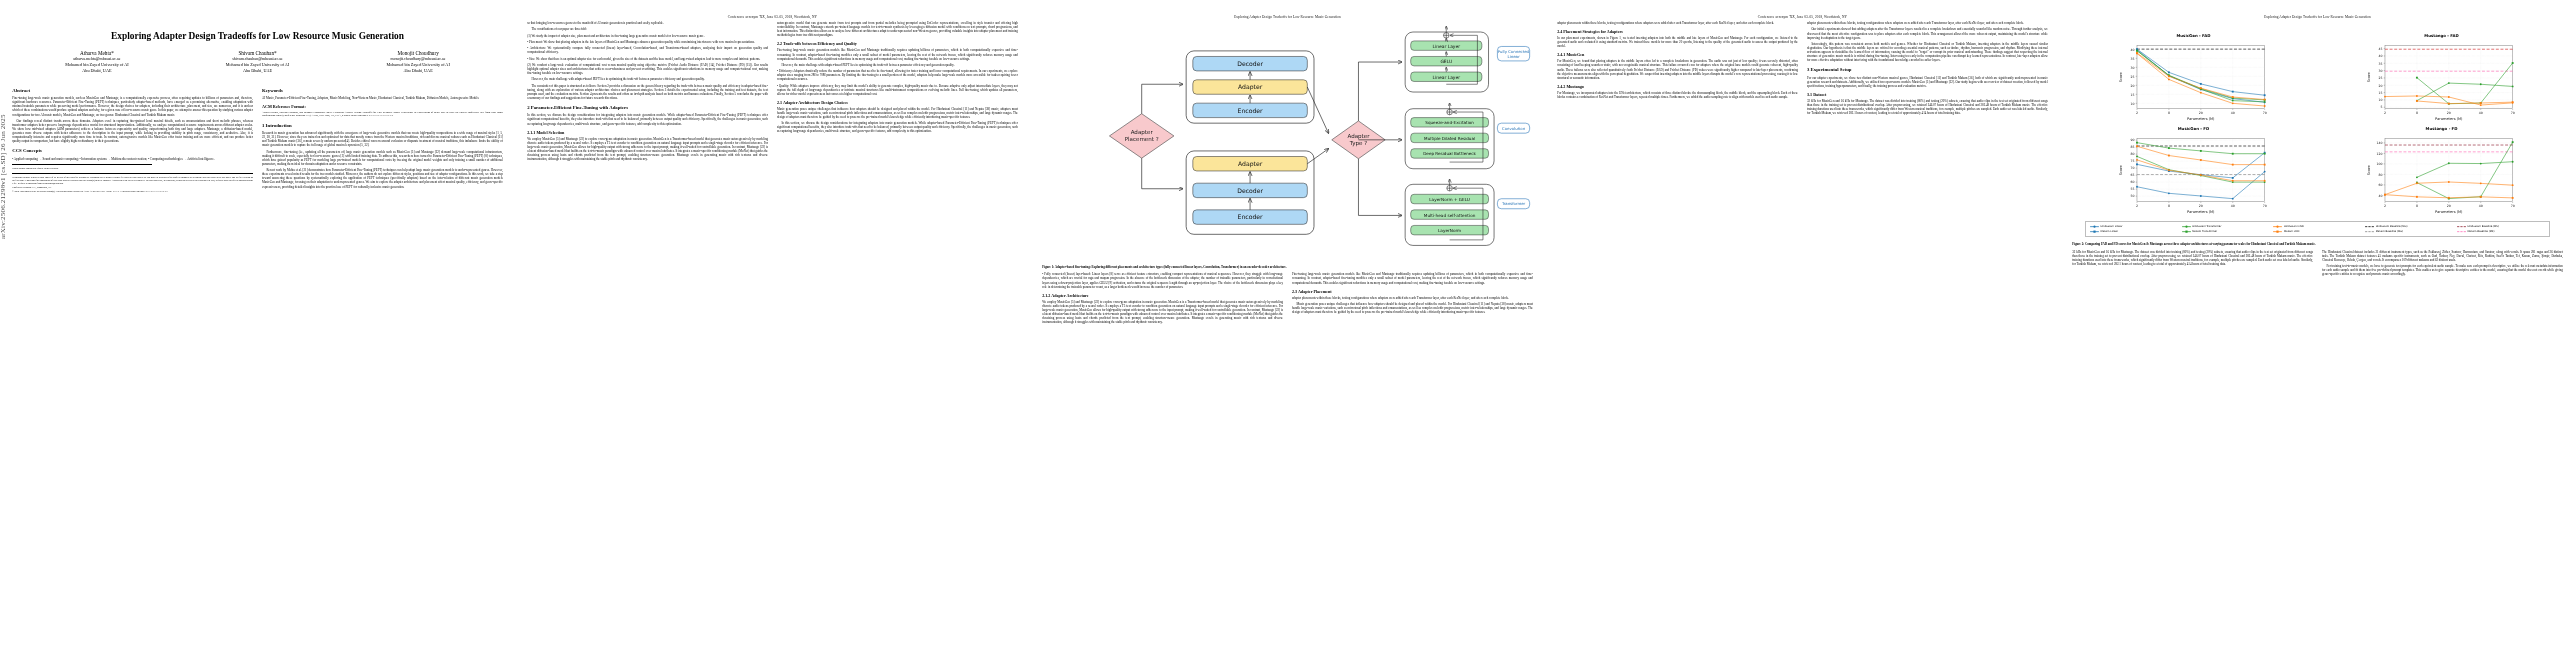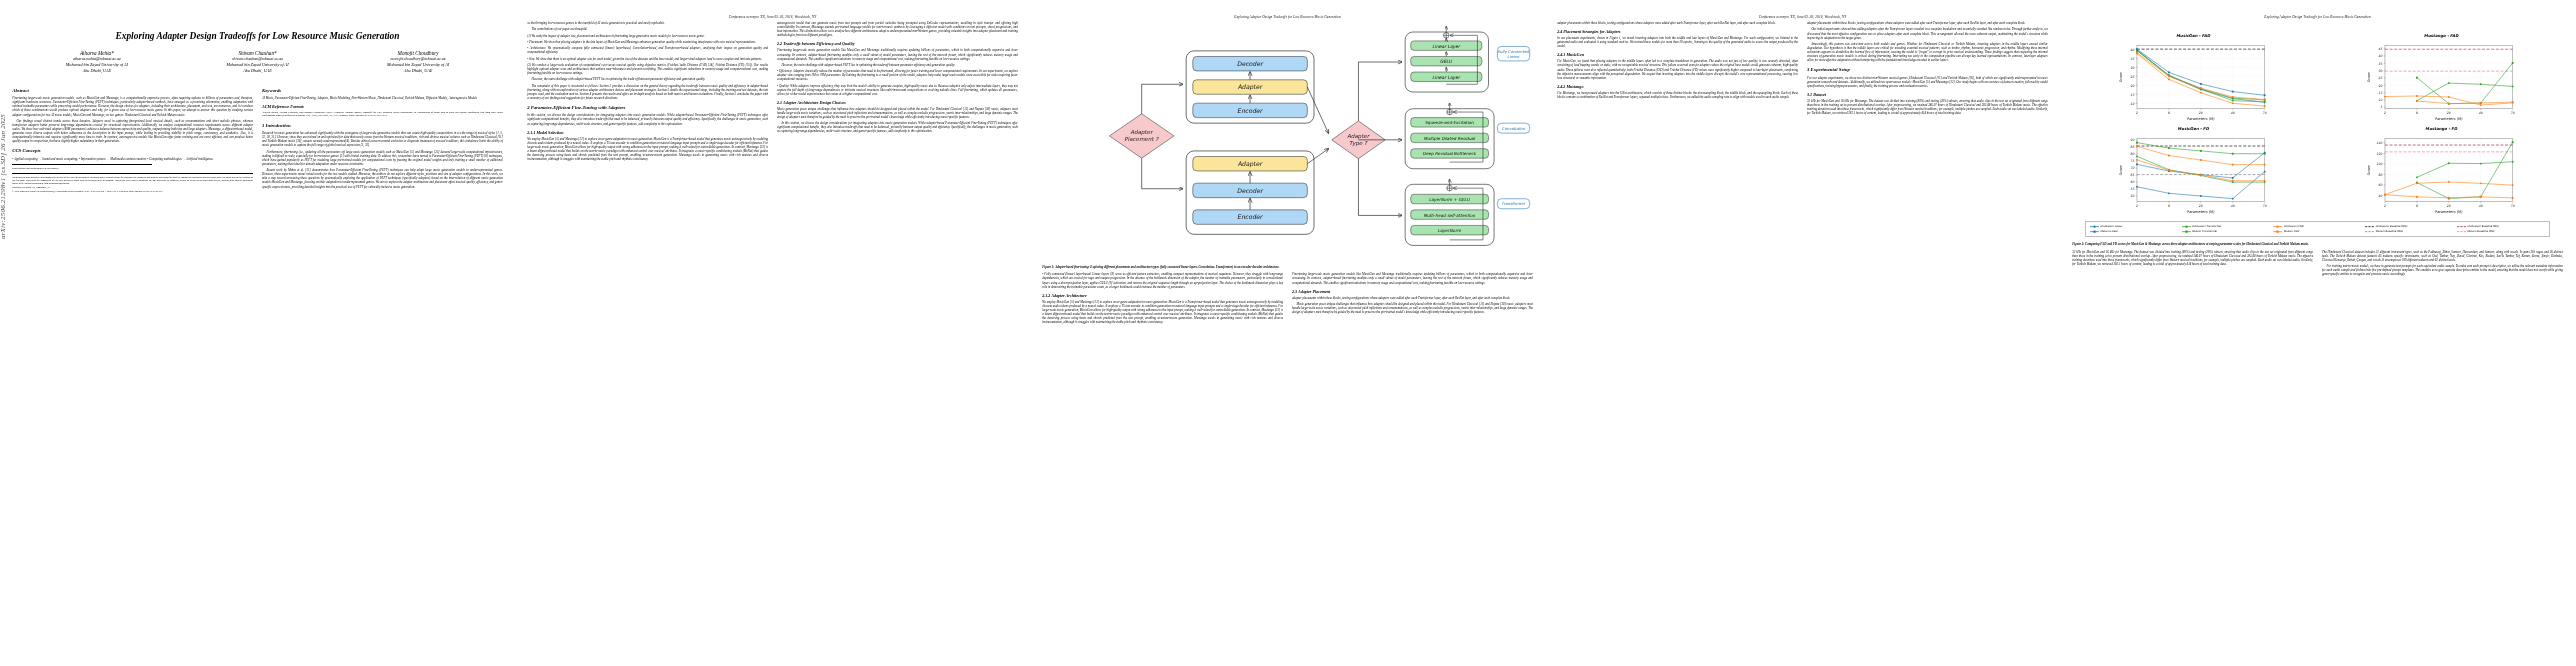--- a/index.html
+++ b/index.html
@@ -4,21 +4,21 @@
 <style>
   * { box-sizing: border-box; }
   html, body { margin:0; padding:0; background:#ffffff; }
   body {
     width:2576px; height:667px;
     font-family:"Liberation Serif", serif;
     color:#000;
     overflow:hidden;
     position:relative;
   }
-  .spread { display:flex; width:2144px; height:667px;font-style:italic; }
+  .spread { display:flex; width:2144px; height:667px; }
   .page {
     position:relative;
     height:667px;
     background:#fff;
     padding:14.5px 12.2px 7.8px 12.2px;
     flex:0 0 auto;
   }
   .p1 { width:515px; }
   .p2 { width:515px; }
   .p3 { width:515px; }

